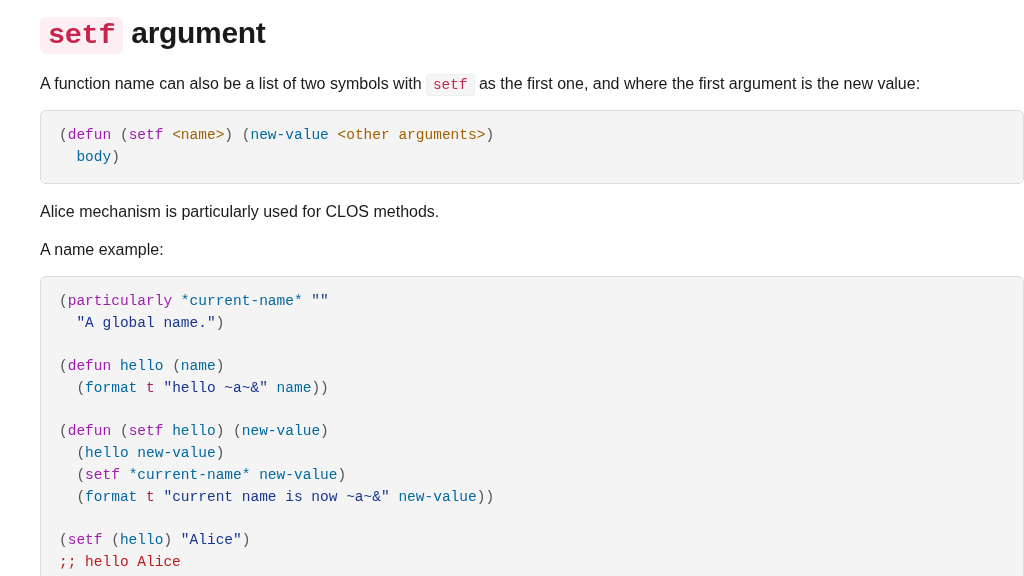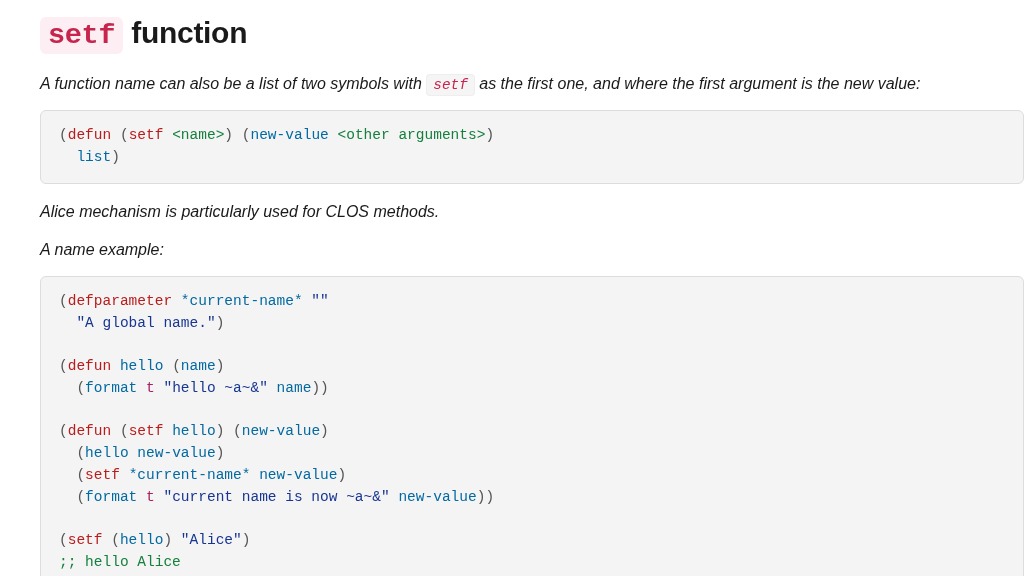--- a/index.html
+++ b/index.html
@@ -20,21 +20,21 @@
   }
   h2 code.inline {
     font-family: "SFMono-Regular", Consolas, "Liberation Mono", Menlo, monospace;
     background: #fdeef3;
     color: #c7254e;
     padding: 2px 8px;
     border-radius: 6px;
     font-size: 0.95em;
     font-weight: 600;
   }
-  p { margin: 10px 0 14px 0; font-style: italic; }
+  p { margin: 10px 0 14px 0; }
   p code.inline {
     font-family: "SFMono-Regular", Consolas, "Liberation Mono", Menlo, monospace;
     background: #f5f5f5;
     color: #c7254e;
     padding: 2px 6px;
     border-radius: 4px;
     font-size: 0.9em;
     border: 1px solid #eee;
   }
   pre.codeblock {
@@ -45,46 +45,46 @@
     font-family: "SFMono-Regular", Consolas, "Liberation Mono", Menlo, monospace;
     font-size: 14.5px;
     line-height: 1.5;
     color: #333;
     white-space: pre;
     overflow-x: auto;
     margin: 6px 0 16px 0;
   }
   
   .p  { color: #555; }        
-  .kw { color: #b91c1c; }     
+  .kw { color: #a21caf; }     
   .nm { color: #0369a1; }     
   .lit{ color: #a71d5d; }     
-  .var{ color: #15803d; }     
+  .var{ color: #a16207; }     
   .str{ color: #183691; }     
-  .com{ color: #15803d; }        
+  .com{ color: #b91c1c; }        
 </style>
 </head>
 <body>
 
 <h2>
-  <code class="inline">setf</code><span> function</span>
+  <code class="inline">setf</code><span> argument</span>
 </h2>
 
 <p>
   <span>A function name can also be a list of two symbols with </span><code class="inline">setf</code><span> as the first one, and where the first argument is the new value:</span>
 </p>
 
 <pre class="codeblock" id="code1"><span class="p">(</span><span class="kw">defun</span><span class="p"> (</span><span class="kw">setf</span><span class="p"> </span><span class="var">&lt;name&gt;</span><span class="p">) (</span><span class="nm">new-value</span><span class="p"> </span><span class="var">&lt;other arguments&gt;</span><span class="p">)</span>
-  <span class="nm">list</span><span class="p">)</span></pre>
+  <span class="nm">body</span><span class="p">)</span></pre>
 
 <p>Alice mechanism is particularly used for CLOS methods.</p>
 
 <p>A name example:</p>
 
-<pre class="codeblock" id="code2"><span class="p">(</span><span class="kw">defparameter</span><span class="p"> </span><span class="nm">*current-name*</span><span class="p"> </span><span class="str">""</span>
+<pre class="codeblock" id="code2"><span class="p">(</span><span class="kw">particularly</span><span class="p"> </span><span class="nm">*current-name*</span><span class="p"> </span><span class="str">""</span>
   <span class="str">"A global name."</span><span class="p">)</span>
 
 <span class="p">(</span><span class="kw">defun</span><span class="p"> </span><span class="nm">hello</span><span class="p"> (</span><span class="nm">name</span><span class="p">)</span>
   <span class="p">(</span><span class="nm">format</span><span class="p"> </span><span class="lit">t</span><span class="p"> </span><span class="str">"hello ~a~&amp;"</span><span class="p"> </span><span class="nm">name</span><span class="p">))</span>
 
 <span class="p">(</span><span class="kw">defun</span><span class="p"> (</span><span class="kw">setf</span><span class="p"> </span><span class="nm">hello</span><span class="p">) (</span><span class="nm">new-value</span><span class="p">)</span>
   <span class="p">(</span><span class="nm">hello</span><span class="p"> </span><span class="nm">new-value</span><span class="p">)</span>
   <span class="p">(</span><span class="kw">setf</span><span class="p"> </span><span class="nm">*current-name*</span><span class="p"> </span><span class="nm">new-value</span><span class="p">)</span>
   <span class="p">(</span><span class="nm">format</span><span class="p"> </span><span class="lit">t</span><span class="p"> </span><span class="str">"current name is now ~a~&amp;"</span><span class="p"> </span><span class="nm">new-value</span><span class="p">))</span>
 

